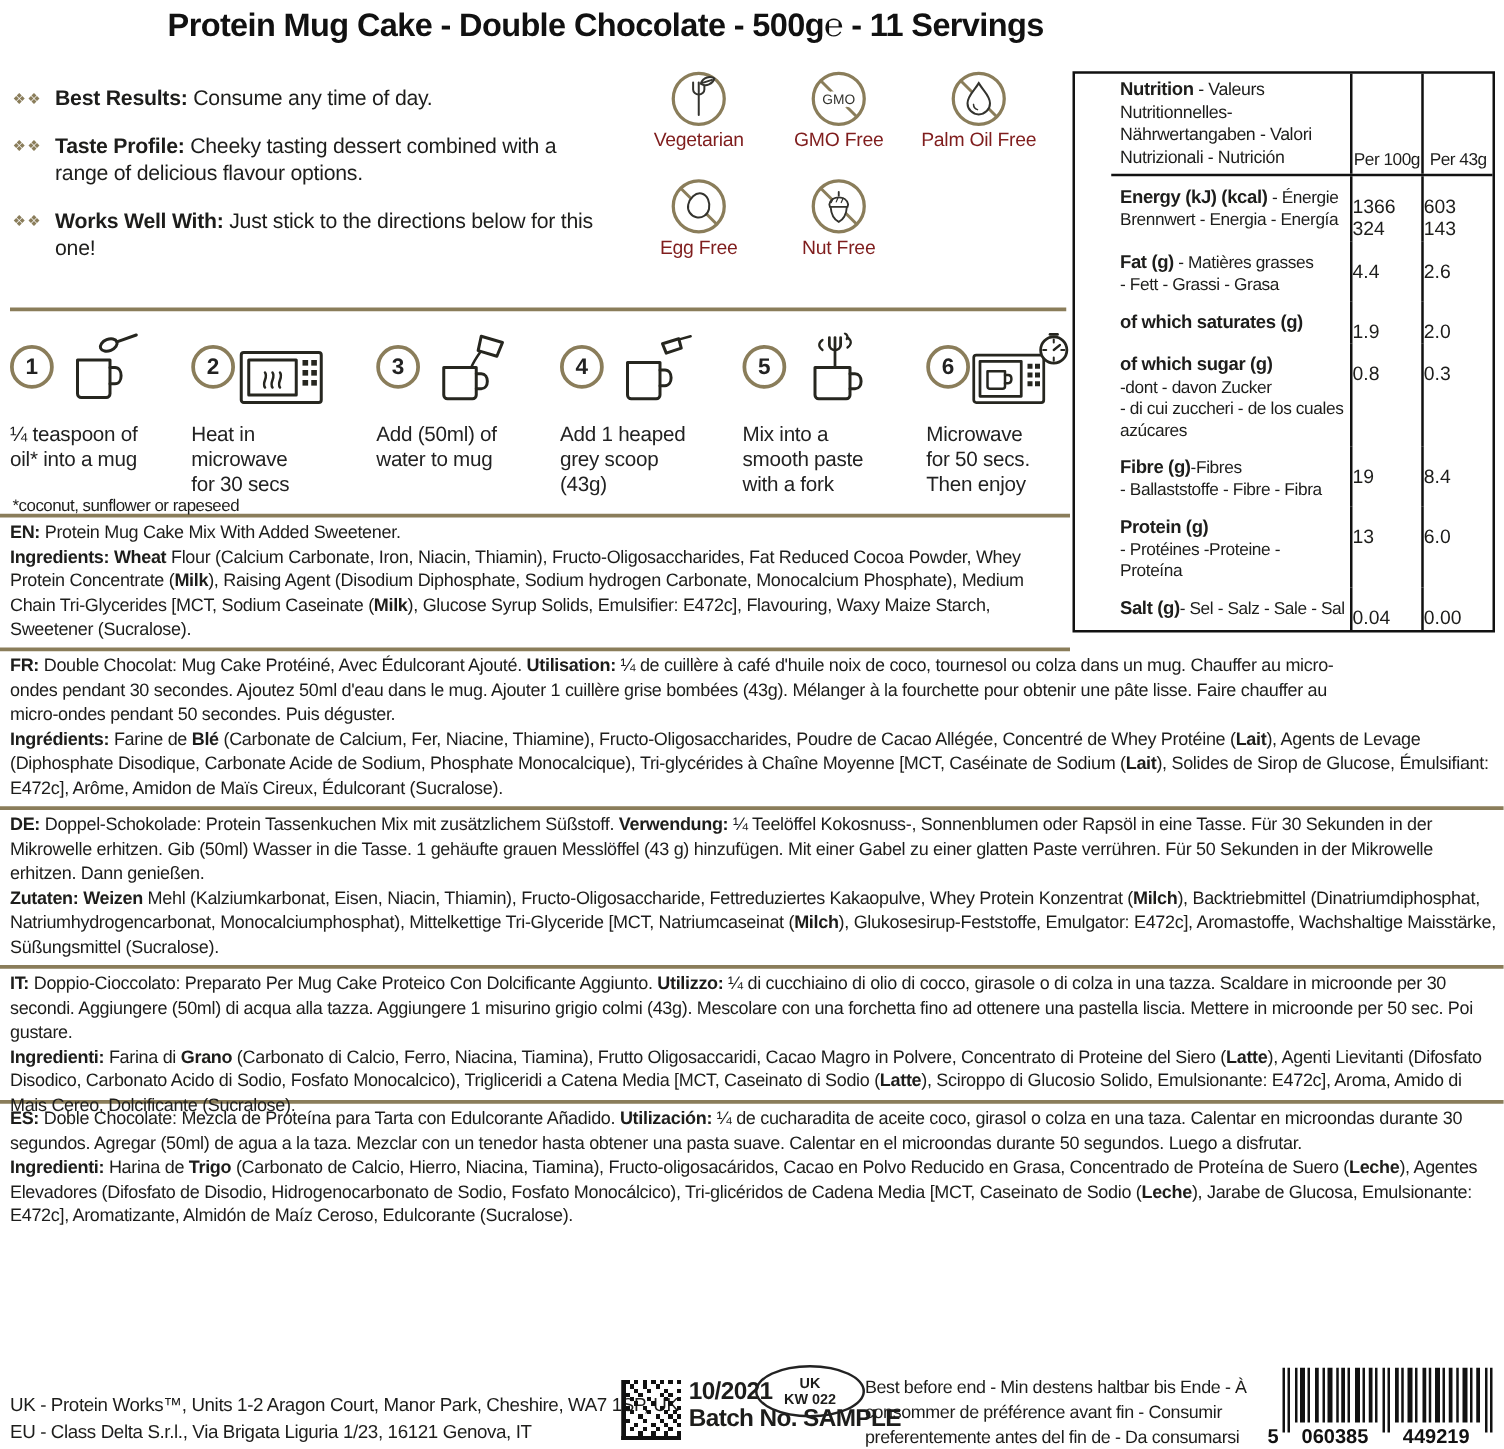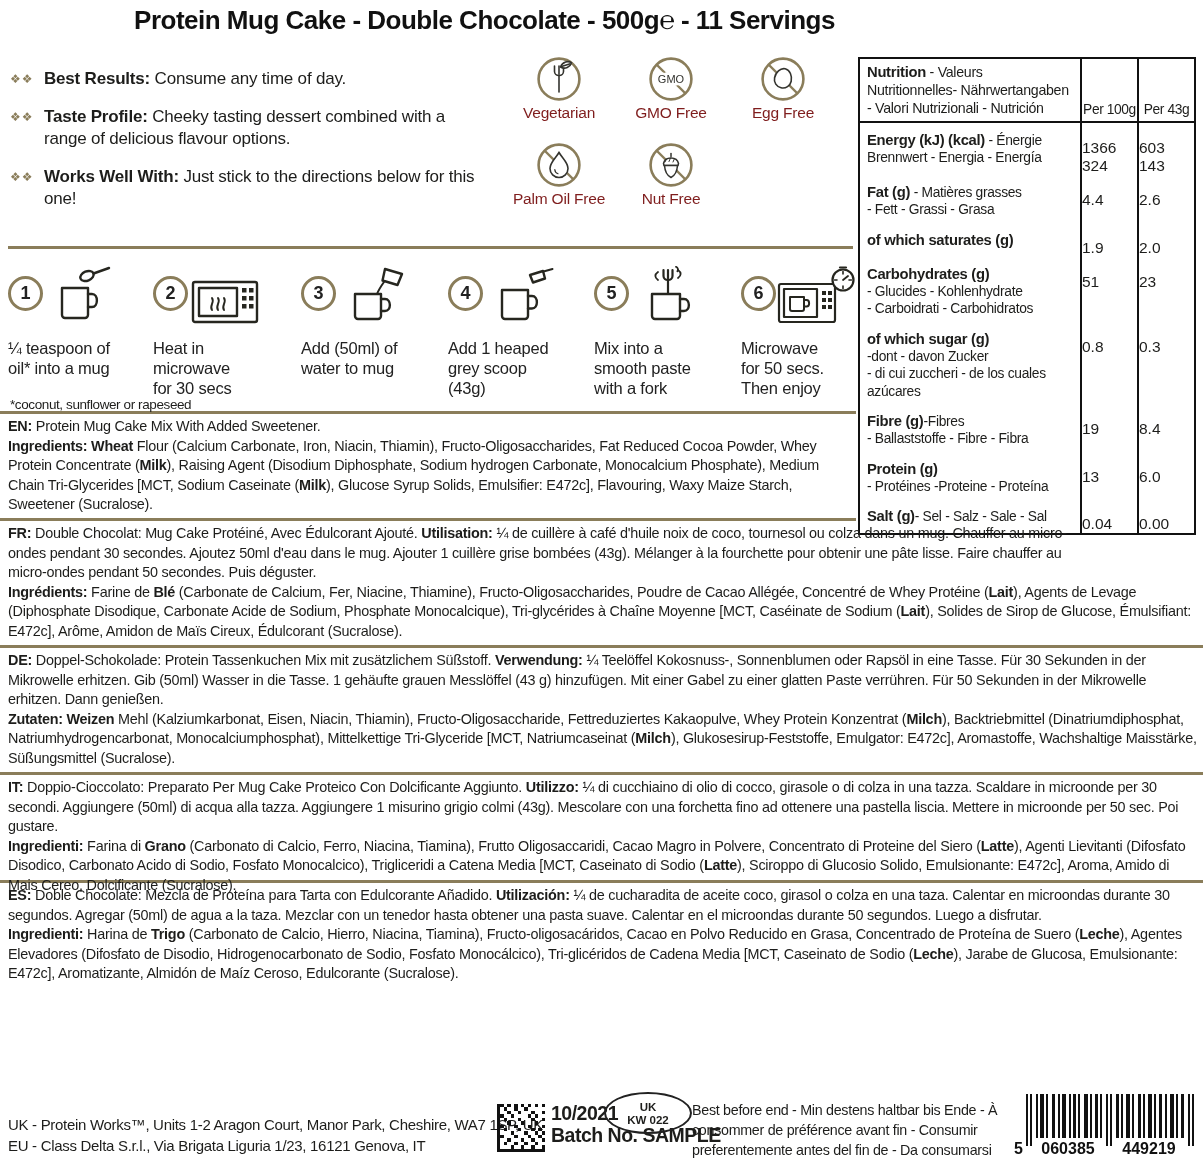--- a/index.html
+++ b/index.html
@@ -17,21 +17,21 @@
   .info{position:absolute;left:10px;top:68px;width:478px;}
   .info-item{display:flex;margin-bottom:16px;line-height:22px;font-size:17px;letter-spacing:-0.2px;}
   .bullet{color:#8a7d5a;font-size:12px;line-height:22px;width:34px;flex:0 0 34px;letter-spacing:1px;}
   
   .badges{position:absolute;left:503px;top:56px;display:grid;grid-template-columns:repeat(3,112px);row-gap:20px;}
   .badge{text-align:center;}
   .badge svg{display:block;margin:0 auto;}
   .badge-label{font-size:15.5px;letter-spacing:-0.2px;margin-top:2px;white-space:nowrap;color:#7f1d1d;}
   
   .ntable{position:absolute;left:858px;top:57px;width:338px;border:2.5px solid #111;background:#fff;box-sizing:border-box;}
-  .nrow{display:flex;align-items:stretch;}
+  .nrow{display:flex;align-items:stretch;margin-left:29px;}
   .ncell{box-sizing:border-box;}
   .nname{flex:1;padding:4px 4px 4px 7px;}
   .nv{width:57px;border-left:2px solid #111;flex:0 0 57px;}
   .nhead{border-bottom:2.5px solid #111;min-height:58px;}
   .nhead .nname{font-size:14.2px;line-height:18px;letter-spacing:-0.3px;}
   .nhead .nv{display:flex;align-items:flex-end;justify-content:center;font-size:13.8px;letter-spacing:-0.4px;padding-bottom:4px;}
   .nrow-b .nname{padding-top:8px;}
   .nrow-b .nv{padding:16px 5px 0 0;text-align:left;font-size:15.5px;line-height:18px;white-space:pre-line;}
   .nb{font-size:14.8px;letter-spacing:-0.3px;}
   .nr{font-size:13.8px;letter-spacing:-0.3px;}
@@ -105,32 +105,32 @@
       <circle cx="23" cy="23" r="20.4" fill="none" stroke="#8a7d5a" stroke-width="2.6"></circle>
       <line x1="9" y1="9" x2="37" y2="37" stroke="#8a7d5a" stroke-width="2.4"></line>
       <text x="23" y="27" text-anchor="middle" font-size="11" fill="#33332e" stroke="#fff" stroke-width="5" paint-order="stroke">GMO</text>
     </svg>
     <div class="badge-label">GMO Free</div>
   </div>
   <div class="badge">
     <svg width="46" height="46" viewBox="0 0 46 46">
       <circle cx="23" cy="23" r="20.4" fill="none" stroke="#8a7d5a" stroke-width="2.6"></circle>
       <line x1="9" y1="9" x2="37" y2="37" stroke="#8a7d5a" stroke-width="2.4"></line>
-      <path d="M23 12.5 c5 0 8.5 5.8 8.5 11 a8.5 8.5 0 0 1 -17 0 c0 -5.2 3.5 -11 8.5 -11 z" fill="#fff" stroke="#33332e" stroke-width="1.6" transform="rotate(12 23 23)"></path>
+      <path d="M23 10.5 c3.5 6 9 10 9 16 a9 9 0 1 1 -18 0 c0 -6 5.5 -10 9 -16 z" fill="#fff" stroke="#33332e" stroke-width="1.6"></path>
+      <path d="M18.8 27.5 a4.6 4.6 0 0 0 3.2 4.2" fill="none" stroke="#33332e" stroke-width="1.2" stroke-linecap="round"></path>
     </svg>
-    <div class="badge-label">Egg Free</div>
+    <div class="badge-label">Palm Oil Free</div>
   </div>
   <div class="badge">
     <svg width="46" height="46" viewBox="0 0 46 46">
       <circle cx="23" cy="23" r="20.4" fill="none" stroke="#8a7d5a" stroke-width="2.6"></circle>
       <line x1="9" y1="9" x2="37" y2="37" stroke="#8a7d5a" stroke-width="2.4"></line>
-      <path d="M23 10.5 c3.5 6 9 10 9 16 a9 9 0 1 1 -18 0 c0 -6 5.5 -10 9 -16 z" fill="#fff" stroke="#33332e" stroke-width="1.6"></path>
-      <path d="M18.8 27.5 a4.6 4.6 0 0 0 3.2 4.2" fill="none" stroke="#33332e" stroke-width="1.2" stroke-linecap="round"></path>
+      <path d="M23 12.5 c5 0 8.5 5.8 8.5 11 a8.5 8.5 0 0 1 -17 0 c0 -5.2 3.5 -11 8.5 -11 z" fill="#fff" stroke="#33332e" stroke-width="1.6" transform="rotate(12 23 23)"></path>
     </svg>
-    <div class="badge-label">Palm Oil Free</div>
+    <div class="badge-label">Egg Free</div>
   </div>
   <div class="badge">
     <svg width="46" height="46" viewBox="0 0 46 46">
       <circle cx="23" cy="23" r="20.4" fill="none" stroke="#8a7d5a" stroke-width="2.6"></circle>
       <line x1="9" y1="9" x2="37" y2="37" stroke="#8a7d5a" stroke-width="2.4"></line>
       <g stroke="#33332e" stroke-width="1.5" fill="#fff" stroke-linecap="round">
         <path d="M23 14.5 v-3"></path>
         <path d="M15.5 21.5 c1.5 -7.5 13.5 -7.5 15 0 l-0.5 2 h-14 z"></path>
         <path d="M16.5 23.5 h13 c-0.5 7 -3.5 10.5 -6.5 12 c-3 -1.5 -6 -5 -6.5 -12 z"></path>
         <path d="M18.5 17 l-1.5 3 M22.5 16 l-1.5 3.5 M26.5 16.5 l-1.5 3.5" stroke-width="1"></path>
@@ -155,26 +155,20 @@
   </div>
   <div class="nrow nrow-b">
     <div class="ncell nname"><b class="nb">Fat (g)</b><span class="nr"> - Matières grasses</span><div class="nsubs">- Fett - Grassi - Grasa</div></div>
     <div class="ncell nv">4.4</div>
     <div class="ncell nv">2.6</div>
   </div>
   <div class="nrow nrow-b">
     <div class="ncell nname"><b class="nb">of which saturates (g)</b><span class="nr"></span></div>
     <div class="ncell nv">1.9</div>
     <div class="ncell nv">2.0</div>
-  </div>
-  <div class="nrow nrow-b">
-    <div class="ncell nname"><b class="nb">Carbohydrates (g)</b><span class="nr"></span><div class="nsubs">- Glucides - Kohlenhydrate
-- Carboidrati - Carbohidratos</div></div>
-    <div class="ncell nv">51</div>
-    <div class="ncell nv">23</div>
   </div>
   <div class="nrow nrow-b">
     <div class="ncell nname"><b class="nb">of which sugar (g)</b><span class="nr"></span><div class="nsubs">-dont - davon Zucker
 - di cui zuccheri - de los cuales azúcares</div></div>
     <div class="ncell nv">0.8</div>
     <div class="ncell nv">0.3</div>
   </div>
   <div class="nrow nrow-b">
     <div class="ncell nname"><b class="nb">Fibre (g)</b><span class="nr">-Fibres</span><div class="nsubs">- Ballaststoffe - Fibre - Fibra</div></div>
     <div class="ncell nv">19</div>

